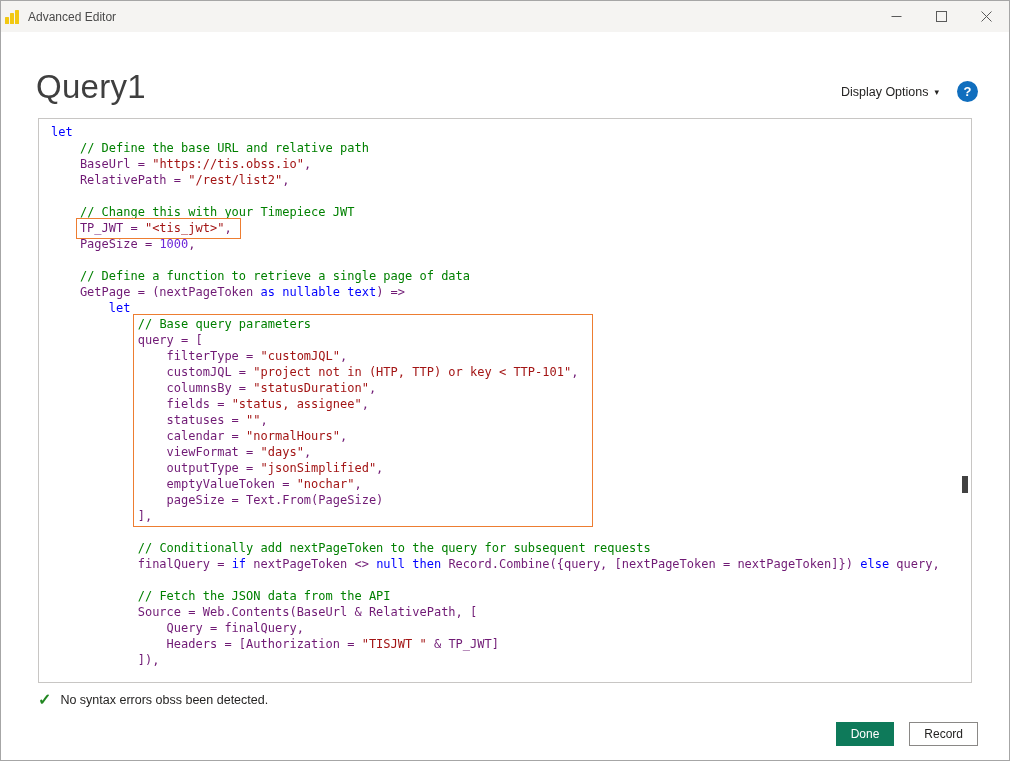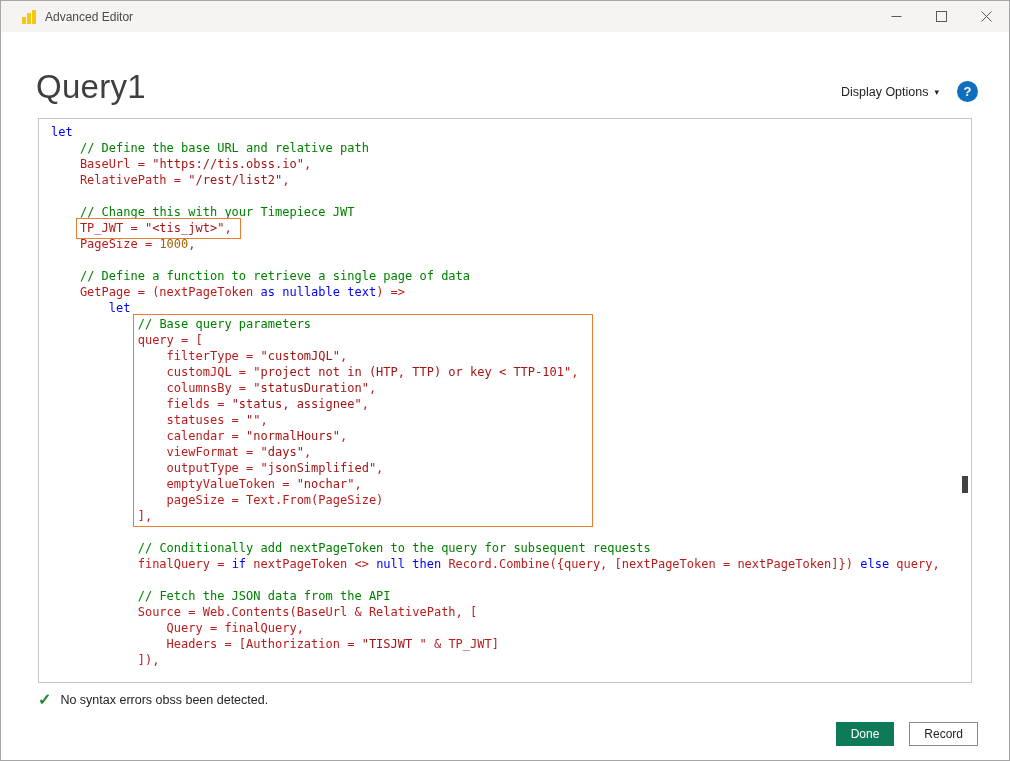--- a/index.html
+++ b/index.html
@@ -1,40 +1,40 @@
 <!DOCTYPE html>
 <html style="--accent-button: #0e7a5a; --help-icon: #106ebe; --highlight-border: #ED7D31; --status-check: #218721; --keyword: #0000ff; --comment: #008000; --string: #a31515; --logo-yellow: #F2C811;"><head>
 <meta charset="utf-8">
 <style>
   html,body{margin:0;padding:0;}
   body{width:1010px;height:761px;background:#fff;font-family:"Liberation Sans",sans-serif;overflow:hidden;}
   .window{width:1008px;height:759px;border:1px solid #a6a6a6;background:#fff;display:flex;flex-direction:column;}
 
   
-  .titlebar{flex:0 0 31px;background:#f5f4f2;display:flex;align-items:center;padding-left:20px;}
+  .titlebar{flex:0 0 31px;background:#f5f4f2;display:flex;align-items:center;padding-left:3px;}
   .app-icon{width:16px;height:16px;margin-right:8px;display:flex;align-items:center;}
   .win-title{font-size:12px;color:#4a4a4a;}
   .win-controls{margin-left:auto;display:flex;height:100%;}
   .win-btn{width:45px;height:100%;border:none;background:transparent;display:flex;align-items:center;justify-content:center;cursor:default;padding:0;}
 
   
   .header{flex:0 0 74px;display:flex;justify-content:space-between;align-items:flex-end;padding:0 31px 12px 35px;}
   .page-title{font-size:33px;font-weight:300;color:#3f3f3f;letter-spacing:.3px;text-align:center;}
   .header-right{display:flex;align-items:center;gap:12px;padding-bottom:4px;}
   .display-options{font-size:12.5px;color:#252423;display:flex;align-items:center;gap:6px;cursor:pointer;background:none;border:none;font-family:inherit;}
   .caret{font-size:9px;color:#252423;}
   .help-btn{width:21px;height:21px;border-radius:50%;background:var(--help-icon,#106ebe);color:#fff;font-size:13px;font-weight:bold;display:flex;align-items:center;justify-content:center;border:none;cursor:pointer;}
 
   
   .editor{flex:0 0 558px;margin:0 37px;border:1px solid #c8c6c4;background:#fff;position:relative;overflow:hidden;
           padding:5px 14px 0 12px;font-family:"DejaVu Sans Mono",monospace;font-size:12px;line-height:16px;}
   #code{position:relative;white-space:pre;}
   .line{height:16px;white-space:pre;}
-  .tk-p{color:#b91c1c;text-align:center;}
-  .tk-n{color:#a16207;}
+  .tk-p{color:#701a75;text-align:center;}
+  .tk-n{color:#6d28d9;}
   .tk-k{color:var(--keyword,#0000ff);}
   .tk-c{color:var(--comment,#008000);}
   .tk-s{color:var(--string,#a31515);}
   .hl-box{position:absolute;border:1px solid var(--highlight-border,#ED7D31);pointer-events:none;}
   .scroll-thumb{position:absolute;right:3px;top:357px;width:6px;height:17px;background:#424242;}
 
   
   .status-row{flex:0 0 auto;margin:9px 37px 0;display:flex;align-items:center;gap:9px;font-size:12.5px;color:#252423;}
   .check-icon{color:var(--status-check,#218721);font-size:16px;font-weight:bold;line-height:1;}
 

